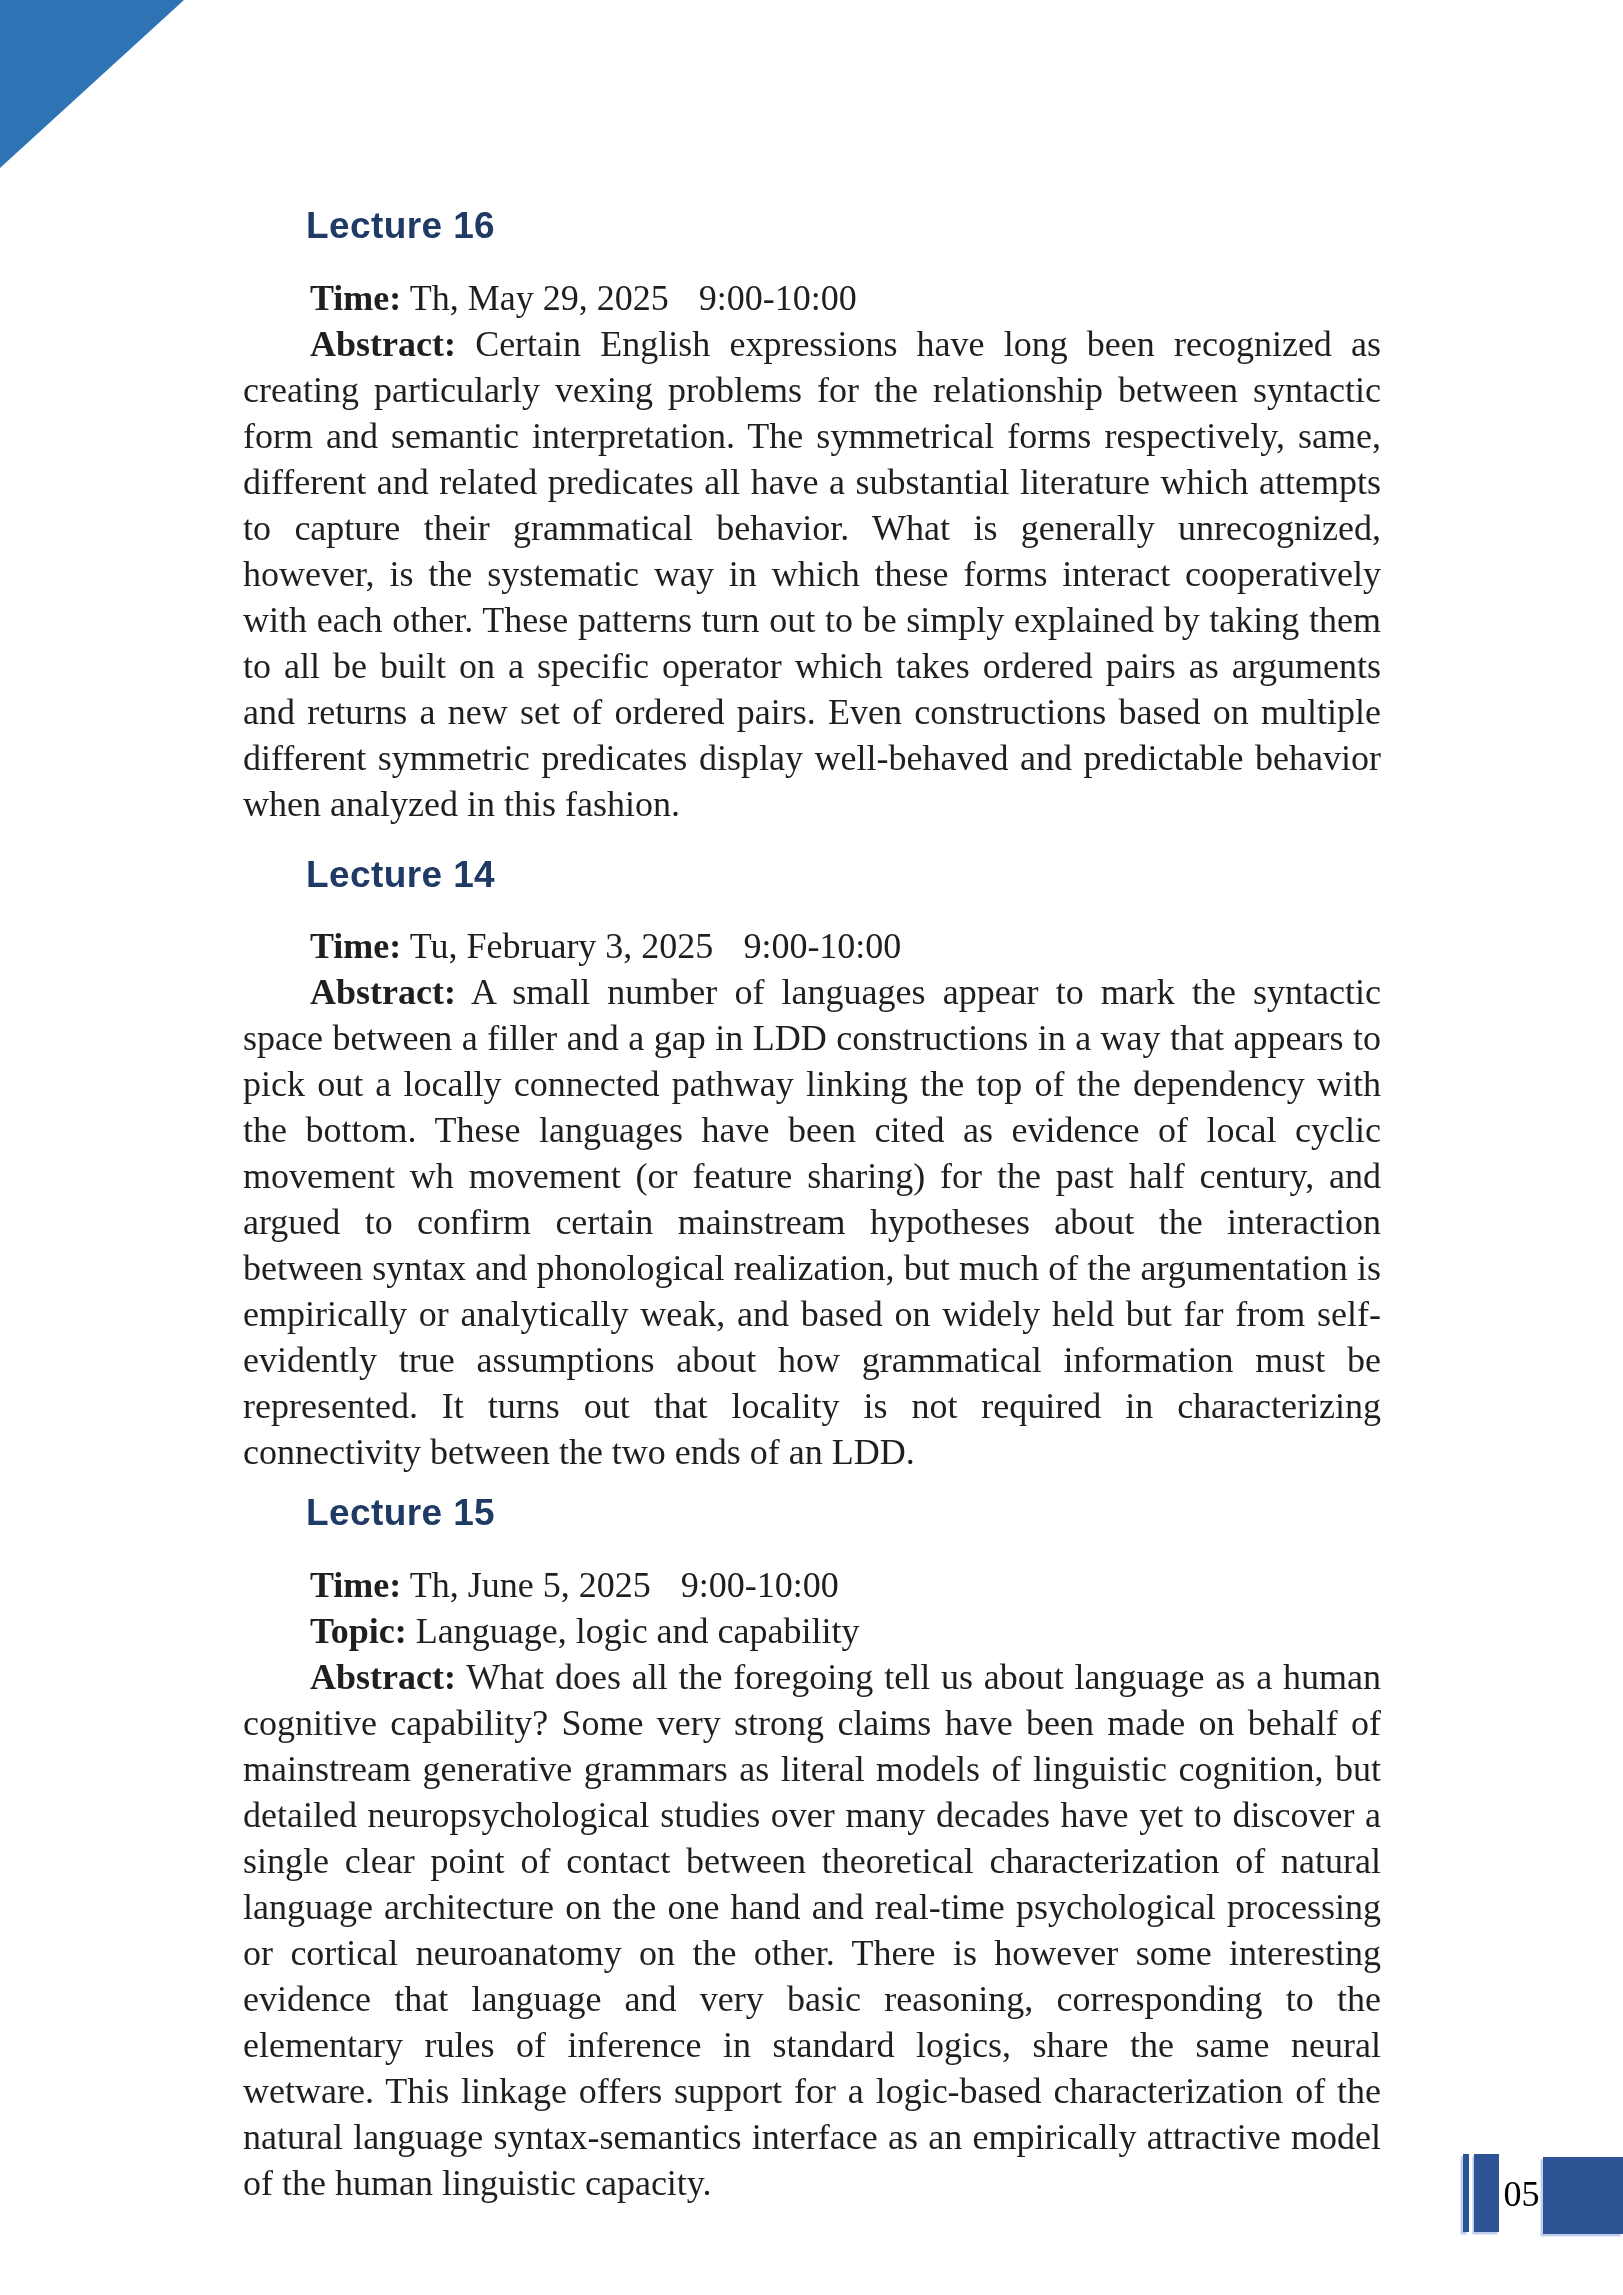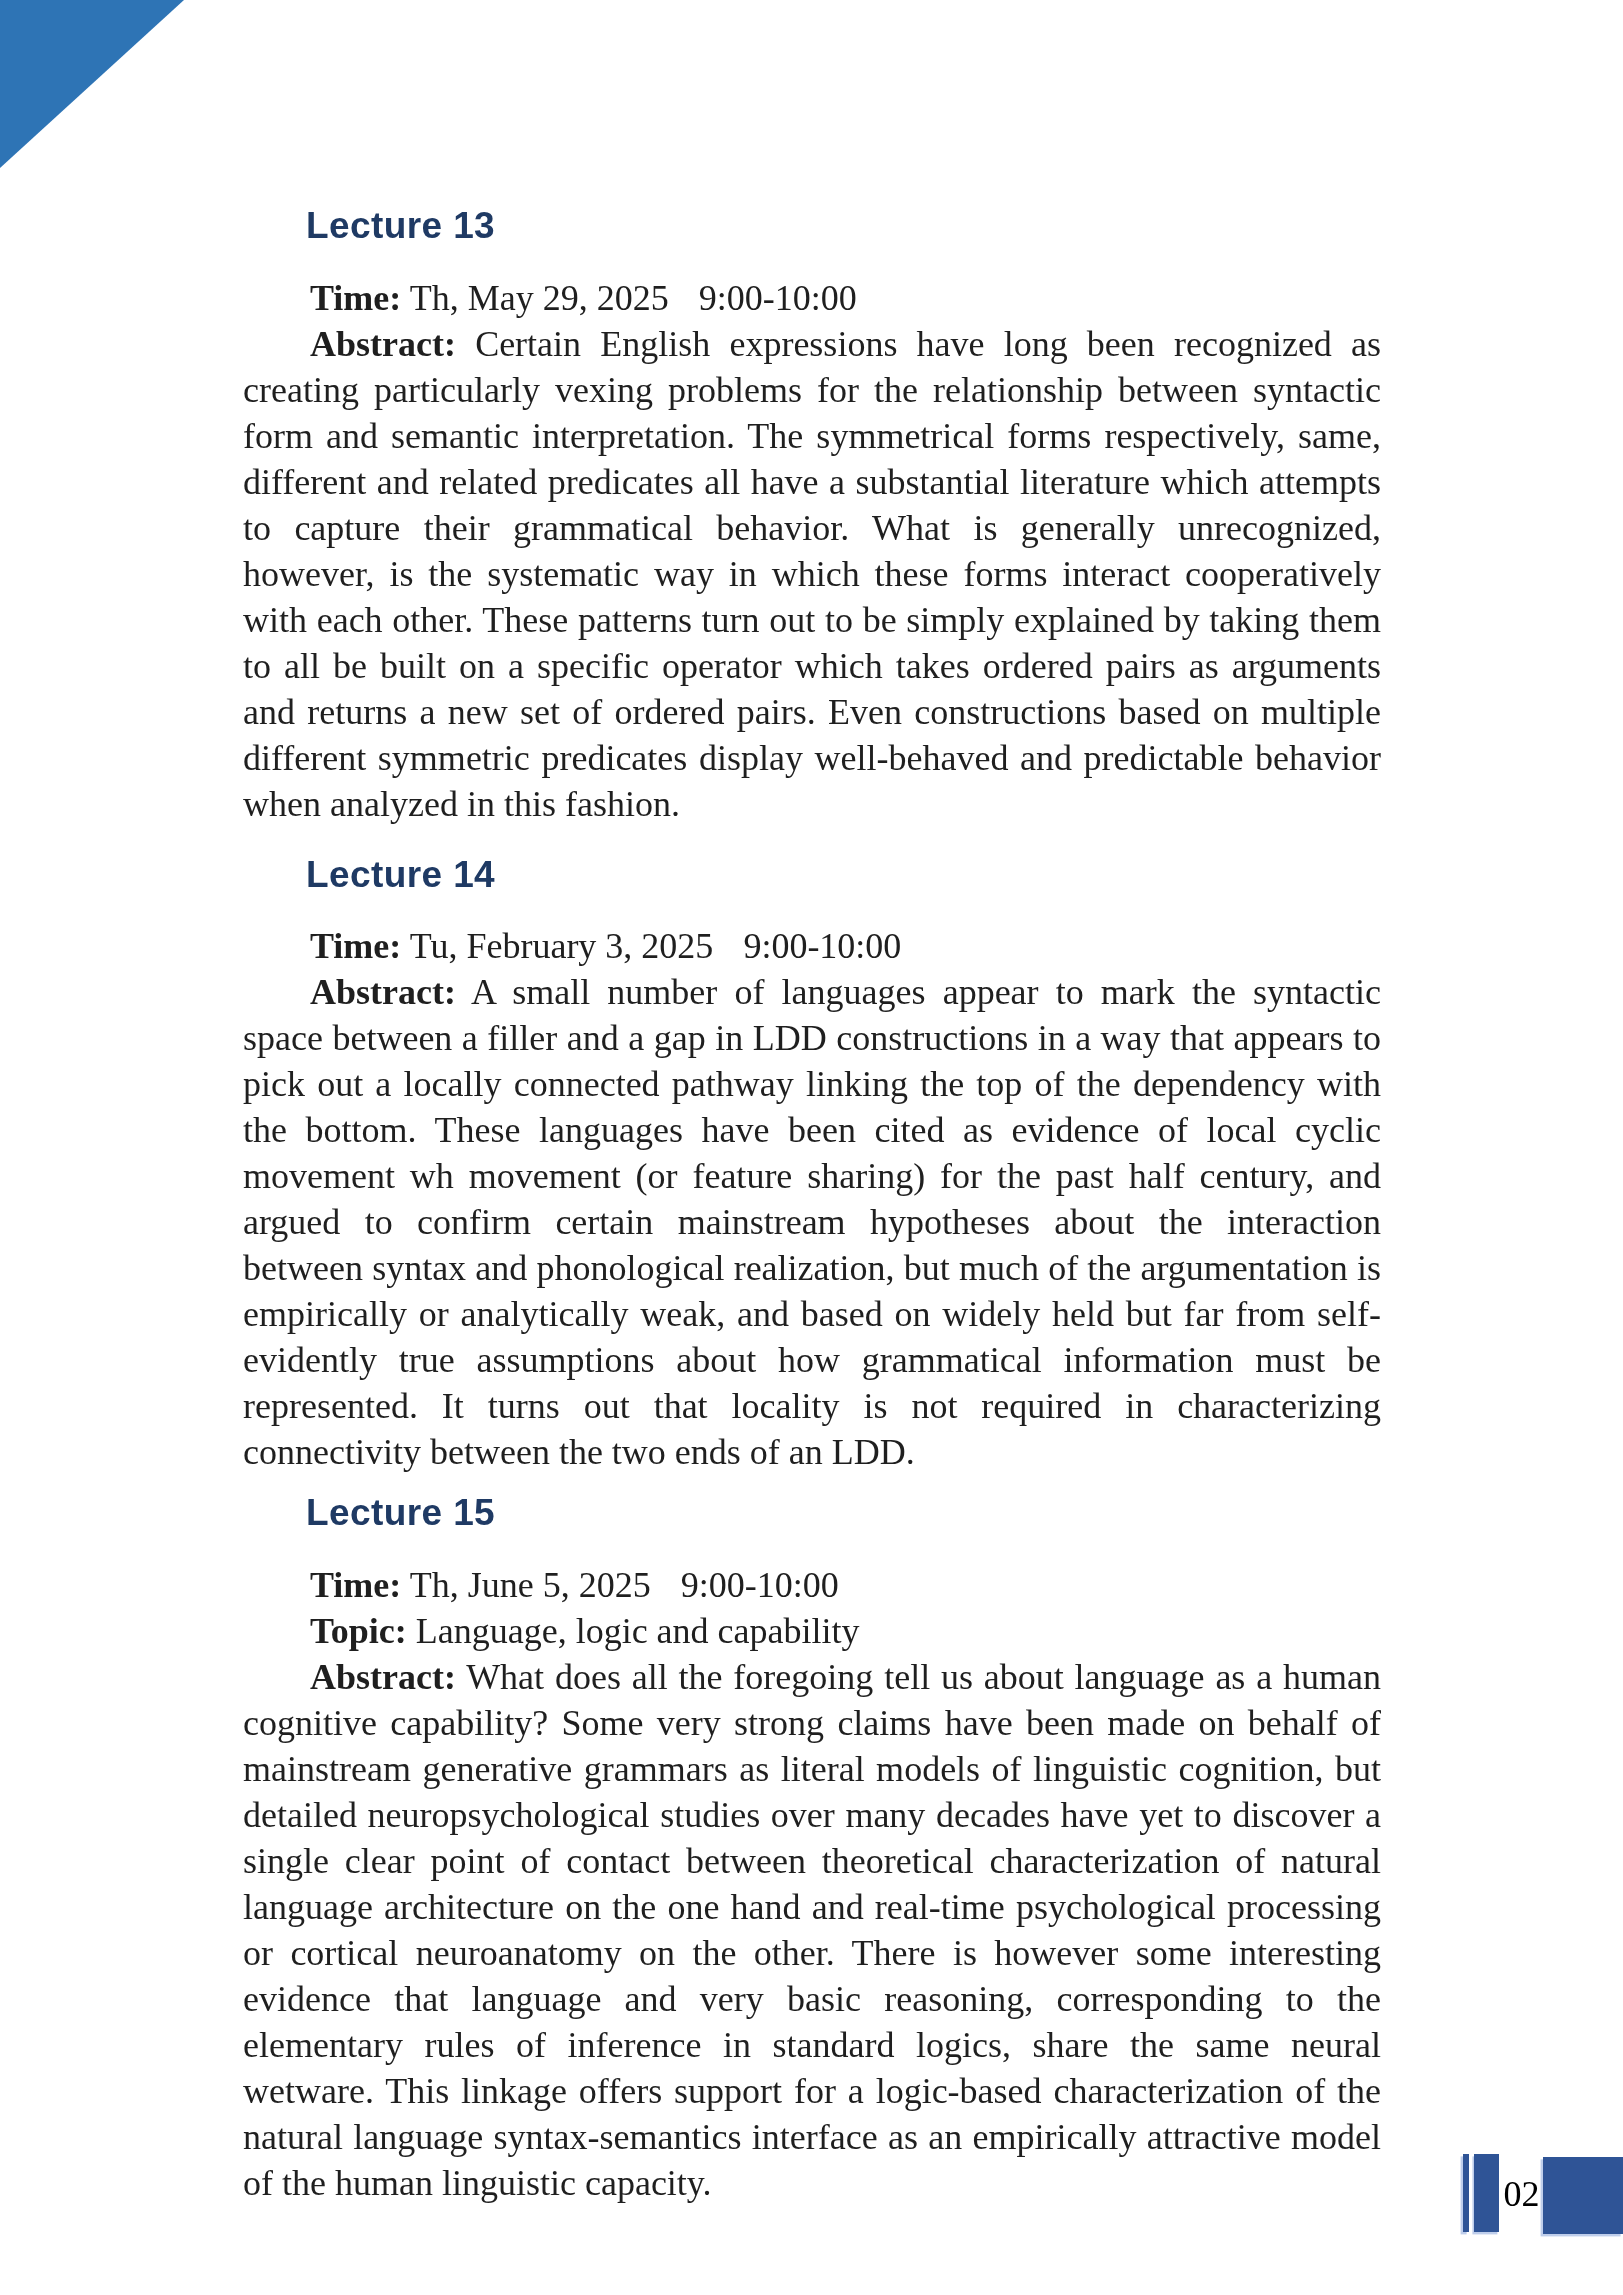--- a/index.html
+++ b/index.html
@@ -86,21 +86,21 @@
   }
 </style>
 </head>
 <body>
 
 <div class="corner-triangle"></div>
 
 <div class="content">
 
   <section class="lecture" id="lecture-1">
-    <h2 class="lec-title">Lecture 13</h2>
+    <h2 class="lec-title">Lecture 16</h2>
     <p class="meta"><b class="lbl">Time:</b> <span>Th, May 29, 2025</span><span class="hours">9:00-10:00</span></p>
     <p class="para"><b class="lbl">Abstract:</b> <span>Certain English expressions have long been recognized as creating particularly vexing problems for the relationship between syntactic form and semantic interpretation. The symmetrical forms respectively, same, different and related predicates all have a substantial literature which attempts to capture their grammatical behavior. What is generally unrecognized, however, is the systematic way in which these forms interact cooperatively with each other. These patterns turn out to be simply explained by taking them to all be built on a specific operator which takes ordered pairs as arguments and returns a new set of ordered pairs. Even constructions based on multiple different symmetric predicates display well-behaved and predictable behavior when analyzed in this fashion.</span></p>
   </section>
 
   <section class="lecture" id="lecture-2">
     <h2 class="lec-title">Lecture 14</h2>
     <p class="meta"><b class="lbl">Time:</b> <span>Tu, February 3, 2025</span><span class="hours">9:00-10:00</span></p>
     <p class="para"><b class="lbl">Abstract:</b> <span>A small number of languages appear to mark the syntactic space between a filler and a gap in LDD constructions in a way that appears to pick out a locally connected pathway linking the top of the dependency with the bottom. These languages have been cited as evidence of local cyclic movement wh movement (or feature sharing) for the past half century, and argued to confirm certain mainstream hypotheses about the interaction between syntax and phonological realization, but much of the argumentation is empirically or analytically weak, and based on widely held but far from self-evidently true assumptions about how grammatical information must be represented. It turns out that locality is not required in characterizing connectivity between the two ends of an LDD.</span></p>
   </section>
 
@@ -108,15 +108,15 @@
     <h2 class="lec-title">Lecture 15</h2>
     <p class="meta"><b class="lbl">Time:</b> <span>Th, June 5, 2025</span><span class="hours">9:00-10:00</span></p>
     <p class="meta"><b class="lbl">Topic:</b> <span>Language, logic and capability</span></p>
     <p class="para"><b class="lbl">Abstract:</b> <span>What does all the foregoing tell us about language as a human cognitive capability? Some very strong claims have been made on behalf of mainstream generative grammars as literal models of linguistic cognition, but detailed neuropsychological studies over many decades have yet to discover a single clear point of contact between theoretical characterization of natural language architecture on the one hand and real-time psychological processing or cortical neuroanatomy on the other. There is however some interesting evidence that language and very basic reasoning, corresponding to the elementary rules of inference in standard logics, share the same neural wetware. This linkage offers support for a logic-based characterization of the natural language syntax-semantics interface as an empirically attractive model of the human linguistic capacity.</span></p>
   </section>
 
 </div>
 
 <div class="footer-bar-thin"></div>
 <div class="footer-bar-thick"></div>
-<div class="page-number">02</div>
+<div class="page-number">05</div>
 <div class="footer-block"></div>
 
 
 </body></html>

